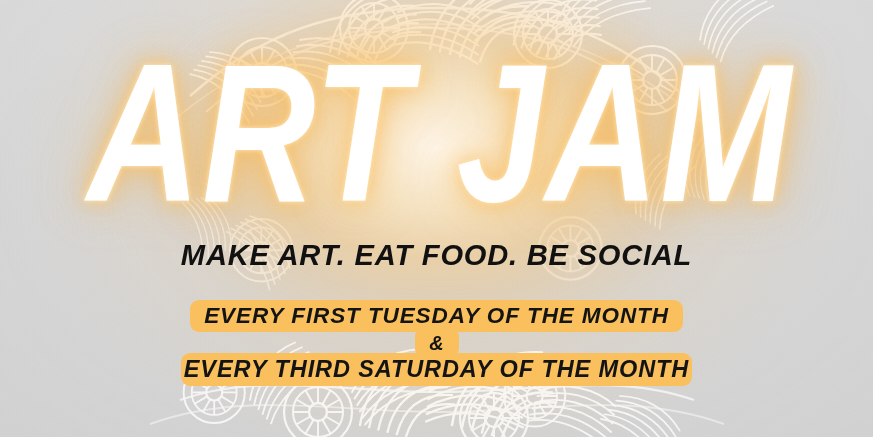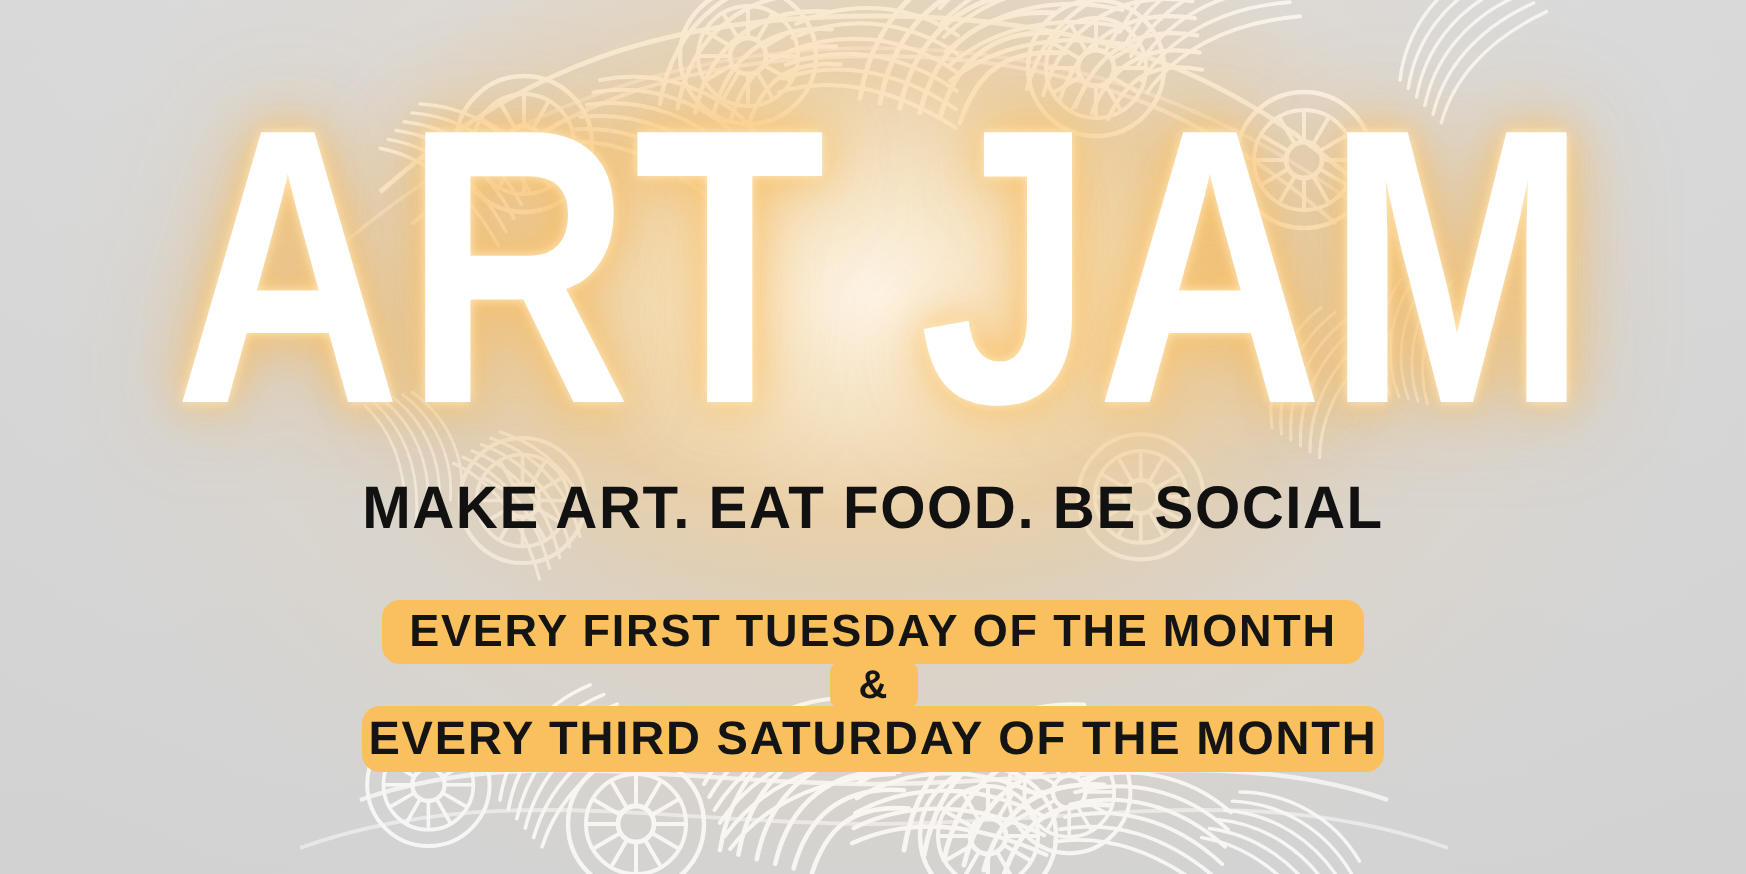--- a/index.html
+++ b/index.html
@@ -57,20 +57,21 @@
     pointer-events: none;
   }
 
   
   .content {
     position: absolute;
     inset: 0;
     display: flex;
     flex-direction: column;
     align-items: center;
+    font-style: italic;
   }
 
   .title {
     position: absolute;
     top: 44px;
     left: 0;
     right: 0;
     text-align: center;
     font-family: "Liberation Sans Narrow", "Liberation Sans", "DejaVu Sans", sans-serif;
     font-weight: 700;

